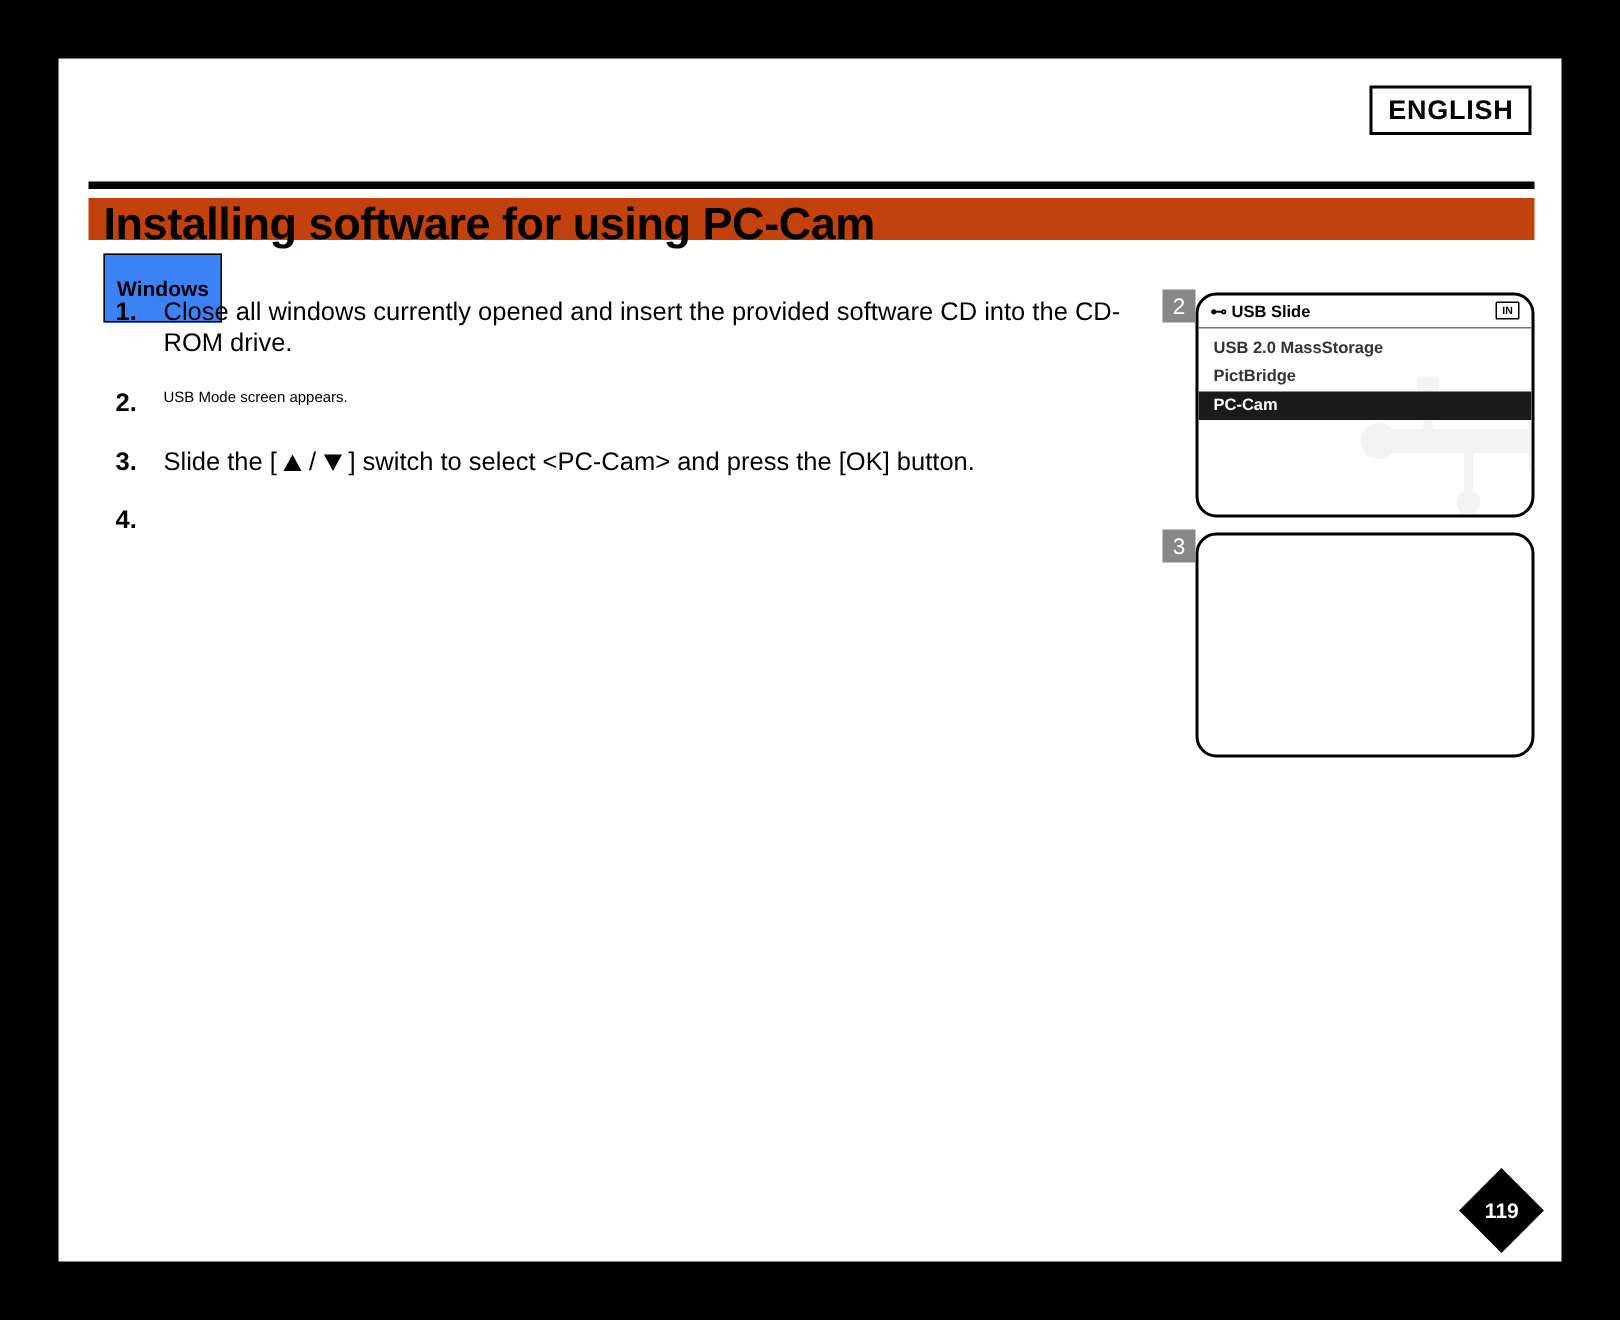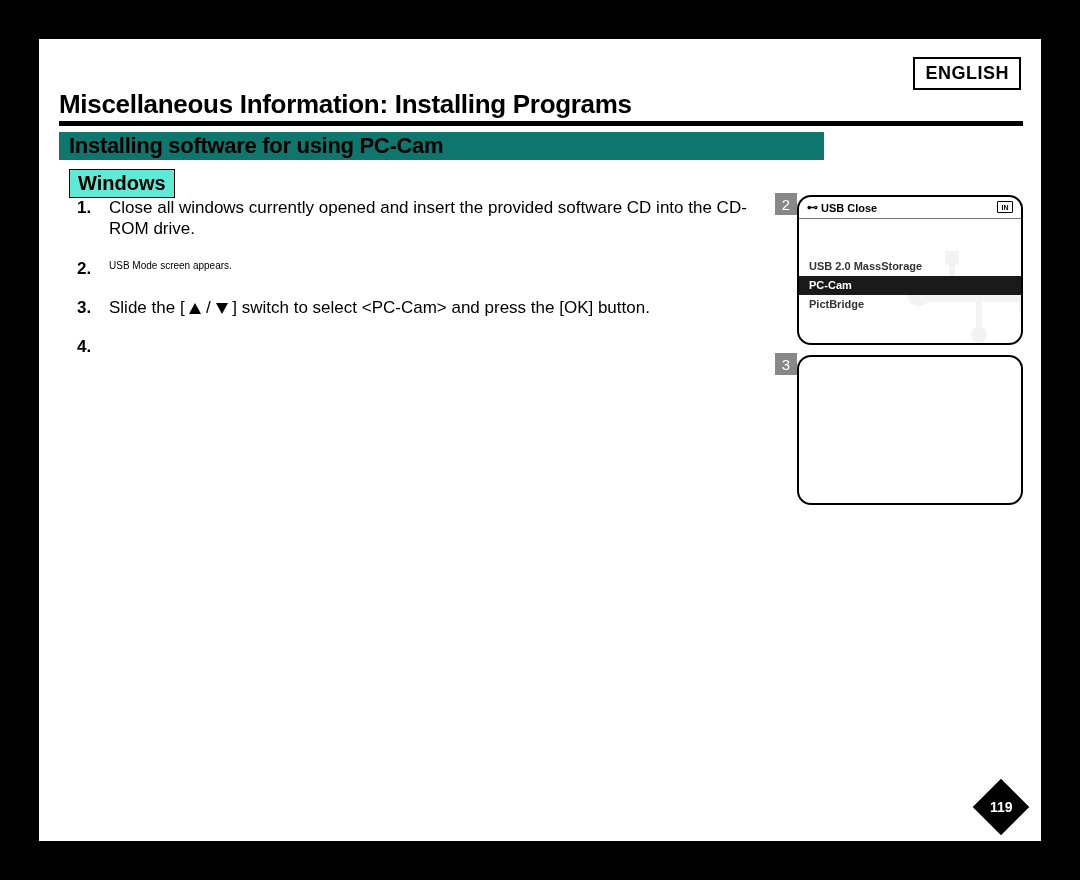--- a/index.html
+++ b/index.html
@@ -36,38 +36,38 @@
     left: 20px;
     top: 82px;
     width: 964px;
     height: 5px;
     background: #000;
   }
   .subtitle-bar {
     position: absolute;
     left: 20px;
     top: 93px;
-    width: 765px;
+    width: 964px;
     height: 28px;
-    background: #0f766e;
+    background: #c2410c;
     color: #000;
     font-weight: bold;
-    font-size: 22px;
+    font-size: 30px;
     padding: 1px 10px 0 10px;
     letter-spacing: -0.3px;
   }
   .os-box {
     position: absolute;
     left: 30px;
     top: 130px;
     border: 1px solid #000;
-    background: #5eead4;
-    font-weight: bold;
-    font-size: 20px;
-    padding: 2px 8px;
+    background: #3b82f6;
+    font-weight: bold;
+    font-size: 14px;
+    padding: 14px 8px;
   }
   .steps {
     position: absolute;
     left: 38px;
     top: 158px;
     width: 690px;
     font-size: 17px;
     line-height: 1.25;
   }
   .step { display: flex; margin-bottom: 18px; }
@@ -100,21 +100,21 @@
     font-size: 11px; font-weight: bold; color: #000;
     position: relative;
   }
   .usb-icon { font-size: 11px; margin-right: 4px; position: relative; top: 0; letter-spacing: -1px; }
   .in-badge {
     position: absolute; right: 8px; top: 4px;
     width: 16px; height: 12px; border: 1.5px solid #000; border-radius: 1px;
     font-size: 7px; font-weight: bold; display: flex; align-items: center; justify-content: center;
     line-height: 1;
   }
-  .screen-list { padding: 4px 0; font-size: 11px; font-weight: bold; color: #333; position: relative; z-index: 2; margin-top: 34px; }
+  .screen-list { padding: 4px 0; font-size: 11px; font-weight: bold; color: #333; position: relative; z-index: 2; }
   .screen-list .row { padding: 2px 10px; line-height: 1.35; }
   .screen-list .row.sel { background: #1a1a1a; color: #fff; }
   .watermark {
     position: absolute; right: -20px; bottom: -6px; z-index: 1;
     opacity: 0.25;
   }
   .screen-2 { width: 226px; height: 150px; border: 2px solid #000; border-radius: 14px; background: #fff; margin-left: 18px; position: relative; }
 
   .page-num {
     position: absolute; right: 20px; bottom: 14px;
@@ -123,21 +123,20 @@
   }
   .page-num span { transform: rotate(-45deg); color: #fff; font-weight: bold; font-size: 14px; }
 </style>
 </head>
 <body>
 
 <div class="page">
 
   <div class="lang-box">ENGLISH</div>
 
-  <div class="title">Miscellaneous Information: Installing Programs</div>
   <div class="title-rule"></div>
 
   <div class="subtitle-bar">Installing software for using PC-Cam</div>
 
   <div class="os-box">Windows</div>
 
   <div class="steps">
 
     <div class="step">
       <div class="n">1.</div>
@@ -172,38 +171,38 @@
 
   </div>
 
   <div class="fig-col">
 
     <div class="fig">
       <div class="fig-num">2</div>
       <div class="screen">
         <div class="screen-header">
           <span class="usb-icon">⊷</span>
-          <span>USB Close</span>
+          <span>USB Slide</span>
           <span class="in-badge">IN</span>
         </div>
         <svg class="watermark" width="140" height="110" viewBox="0 0 140 110">
           <g fill="#cfcfcf">
             <circle cx="18" cy="55" r="12"></circle>
             <rect x="18" y="47" width="110" height="16"></rect>
             <polygon points="118,35 118,75 145,55"></polygon>
             <rect x="44" y="12" width="14" height="14"></rect>
             <rect x="48" y="22" width="6" height="30"></rect>
             <circle cx="78" cy="96" r="8"></circle>
             <rect x="75" y="60" width="6" height="34"></rect>
           </g>
         </svg>
         <div class="screen-list">
           <div class="row">USB 2.0 MassStorage</div>
+          <div class="row">PictBridge</div>
           <div class="row sel">PC-Cam</div>
-          <div class="row">PictBridge</div>
         </div>
       </div>
     </div>
 
     <div class="fig">
       <div class="fig-num">3</div>
       <div class="screen-2"></div>
     </div>
 
   </div>

